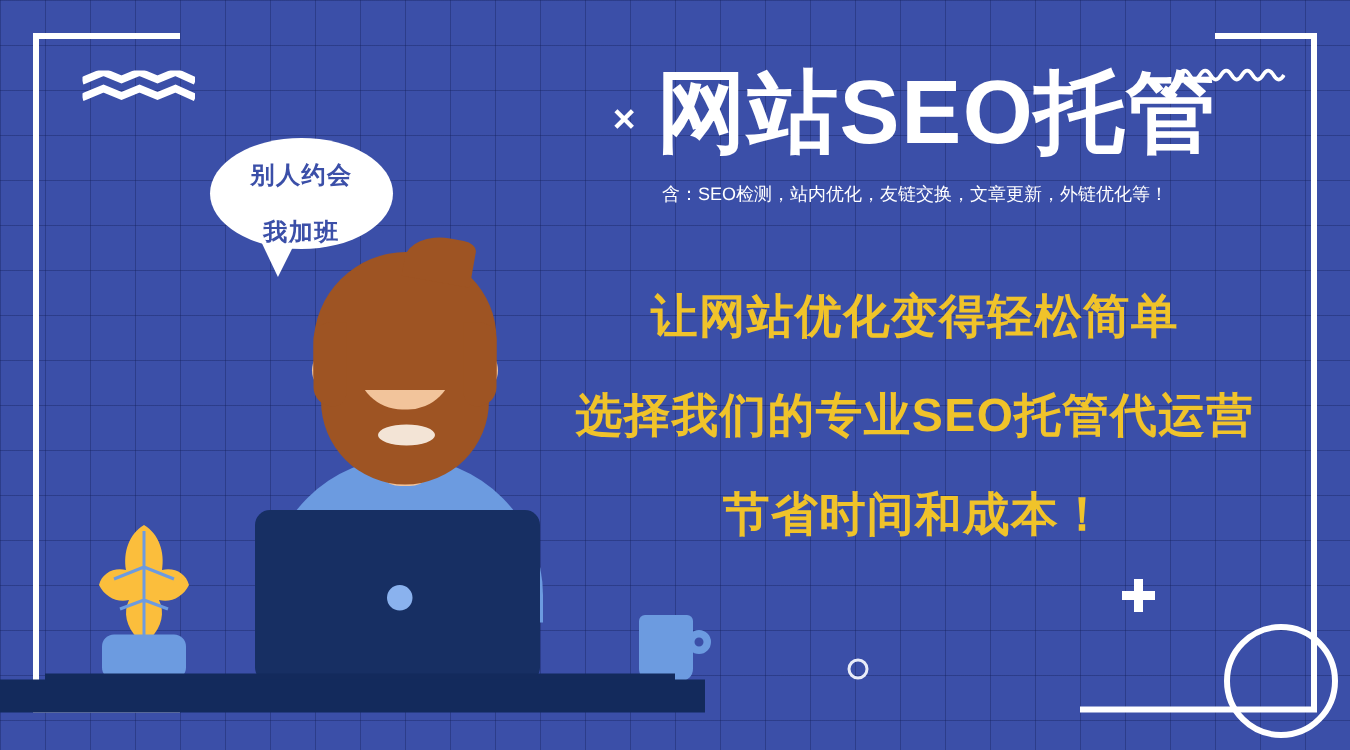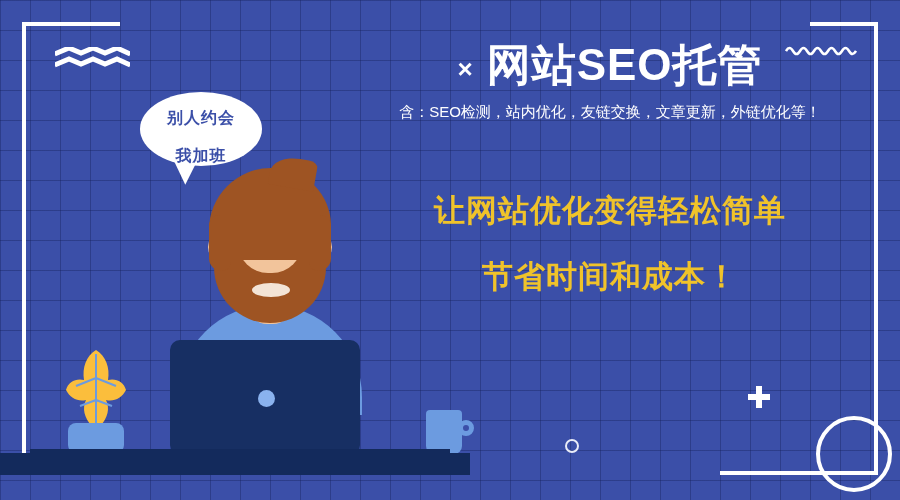--- a/index.html
+++ b/index.html
@@ -120,30 +120,30 @@
   }
   .headline-x {
     color: #FFFFFF;
     font-size: 26px;
     font-weight: bold;
     line-height: 1;
     padding-top: 8px;
   }
   .headline {
     color: #FFFFFF;
-    font-size: 44px;
+    font-size: 60px;
     font-weight: bold;
     letter-spacing: 1px;
     line-height: 1.15;
     white-space: nowrap;
   }
   .subhead {
     margin-top: 12px;
     color: #FFFFFF;
-    font-size: 15px;
+    font-size: 12px;
     letter-spacing: 0px;
     white-space: nowrap;
   }
 
   .slogan-block {
     position: absolute;
     left: 330px; top: 190px;
     width: 560px;
     text-align: center;
     z-index: 10;
@@ -359,20 +359,21 @@
   <div class="headline-block">
     <div class="headline-row">
       <span class="headline-x">×</span>
       <span class="headline">网站SEO托管</span>
     </div>
     <div class="subhead">含：SEO检测，站内优化，友链交换，文章更新，外链优化等！</div>
   </div>
 
   <div class="slogan-block">
     <div class="slogan-line">让网站优化变得轻松简单</div>
+    <div class="slogan-line">选择我们的专业SEO托管代运营</div>
     <div class="slogan-line">节省时间和成本！</div>
   </div>
 
   <div class="char body-shirt"></div>
   <div class="char neck"></div>
   <div class="char head"></div>
   <div class="char ear-l"></div>
   <div class="char ear-r"></div>
   <div class="char beard"></div>
   <div class="char beard-cut"></div>

